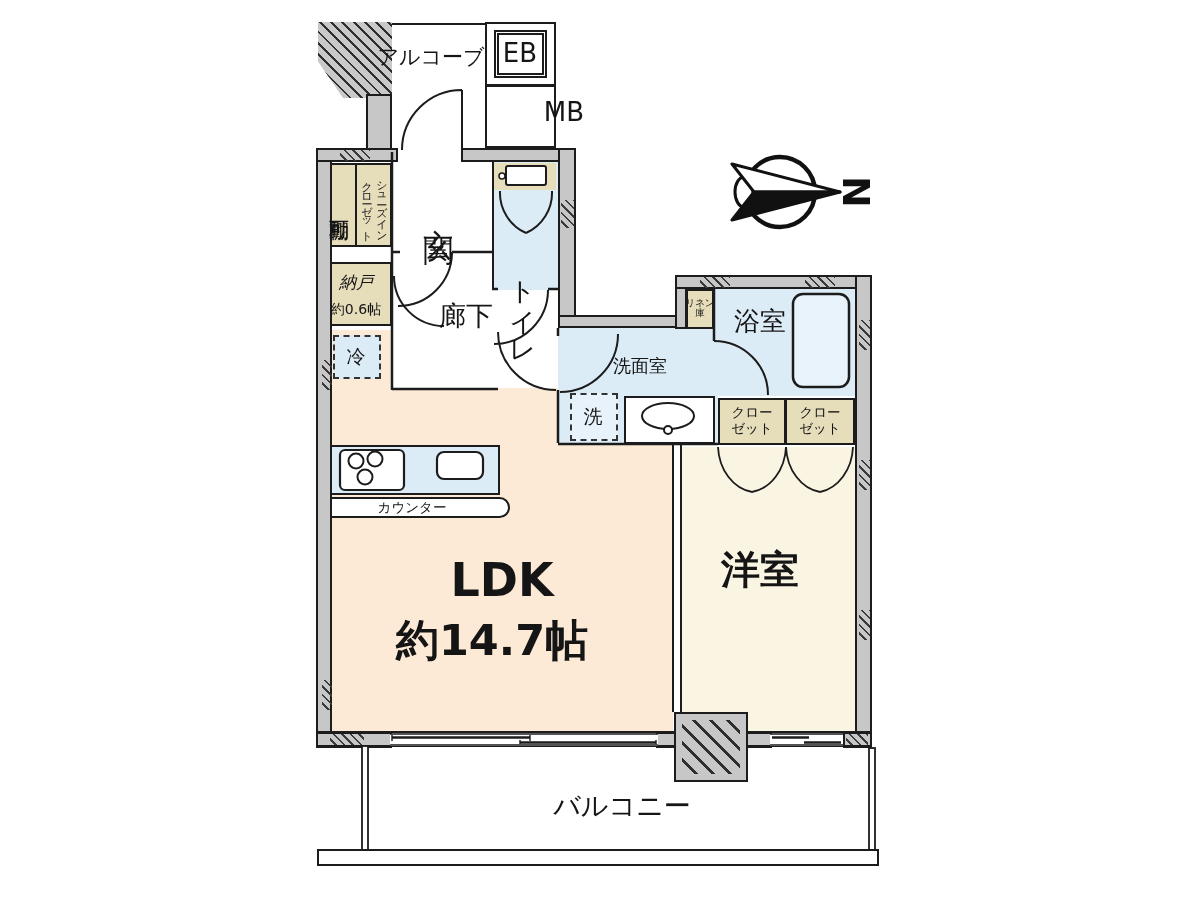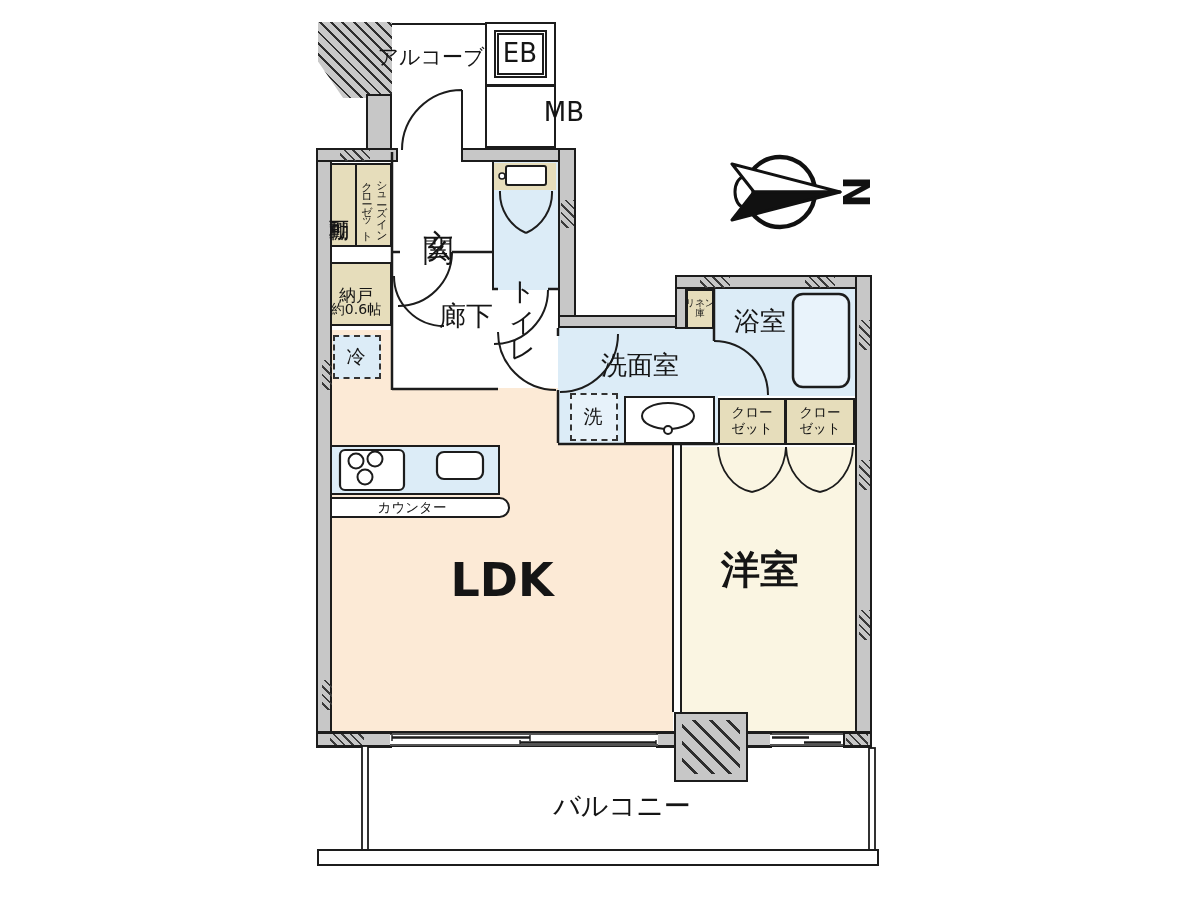--- a/index.html
+++ b/index.html
@@ -162,32 +162,33 @@
     </g>
   </svg>
 
   <div class="lbl" style="left:431px;top:57px;font-size:21px;">アルコーブ</div>
   <div class="lbl" style="left:520px;top:54px;font-size:26px;">EB</div>
   <div class="lbl" style="left:520px;top:113px;font-size:26px;margin-left:44px;">MB</div>
   <div class="lbl v" style="left:438px;top:213px;font-size:30px;letter-spacing:8px;">玄関</div>
   <div class="lbl v" style="left:339px;top:205px;font-size:20px;">可動棚</div>
   <div class="lbl v pre" style="left:373px;top:205px;font-size:11px;line-height:1.35;">シューズイン
 クローゼット</div>
-  <div class="lbl" style="left:356px;top:296px;font-size:17px;">納戸</div>
+  <div class="lbl" style="left:356px;top:283px;font-size:17px;font-style:italic;">納戸</div>
   <div class="lbl" style="left:356px;top:309px;font-size:14px;">約0.6帖</div>
   <div class="lbl v" style="left:522px;top:307px;font-size:26px;">トイレ</div>
   <div class="lbl" style="left:466px;top:316px;font-size:27px;">廊下</div>
   <div class="lbl" style="left:356px;top:357px;font-size:19px;">冷</div>
-  <div class="lbl" style="left:640px;top:366px;font-size:26px;">洗面室</div>
+  <div class="lbl" style="left:640px;top:366px;font-size:18px;">洗面室</div>
   <div class="lbl" style="left:593px;top:417px;font-size:19px;">洗</div>
   <div class="lbl pre" style="left:700px;top:308px;font-size:9.5px;line-height:1.1;">リネン
 庫</div>
   <div class="lbl" style="left:760px;top:322px;font-size:26px;">浴室</div>
   <div class="lbl pre" style="left:752px;top:421px;font-size:13.5px;">クロー
 ゼット</div>
   <div class="lbl pre" style="left:820px;top:421px;font-size:13.5px;">クロー
 ゼット</div>
   <div class="lbl" style="left:502px;top:580px;font-size:46px;font-weight:600;">LDK</div>
+  <div class="lbl" style="left:492px;top:641px;font-size:43px;font-weight:600;">約14.7帖</div>
   <div class="lbl" style="left:760px;top:570px;font-size:39px;font-weight:600;">洋室</div>
   <div class="lbl" style="left:412px;top:508px;font-size:13.5px;">カウンター</div>
   <div class="lbl" style="left:622px;top:806px;font-size:27px;">バルコニー</div>
 
 </div>
 
 </body></html>

